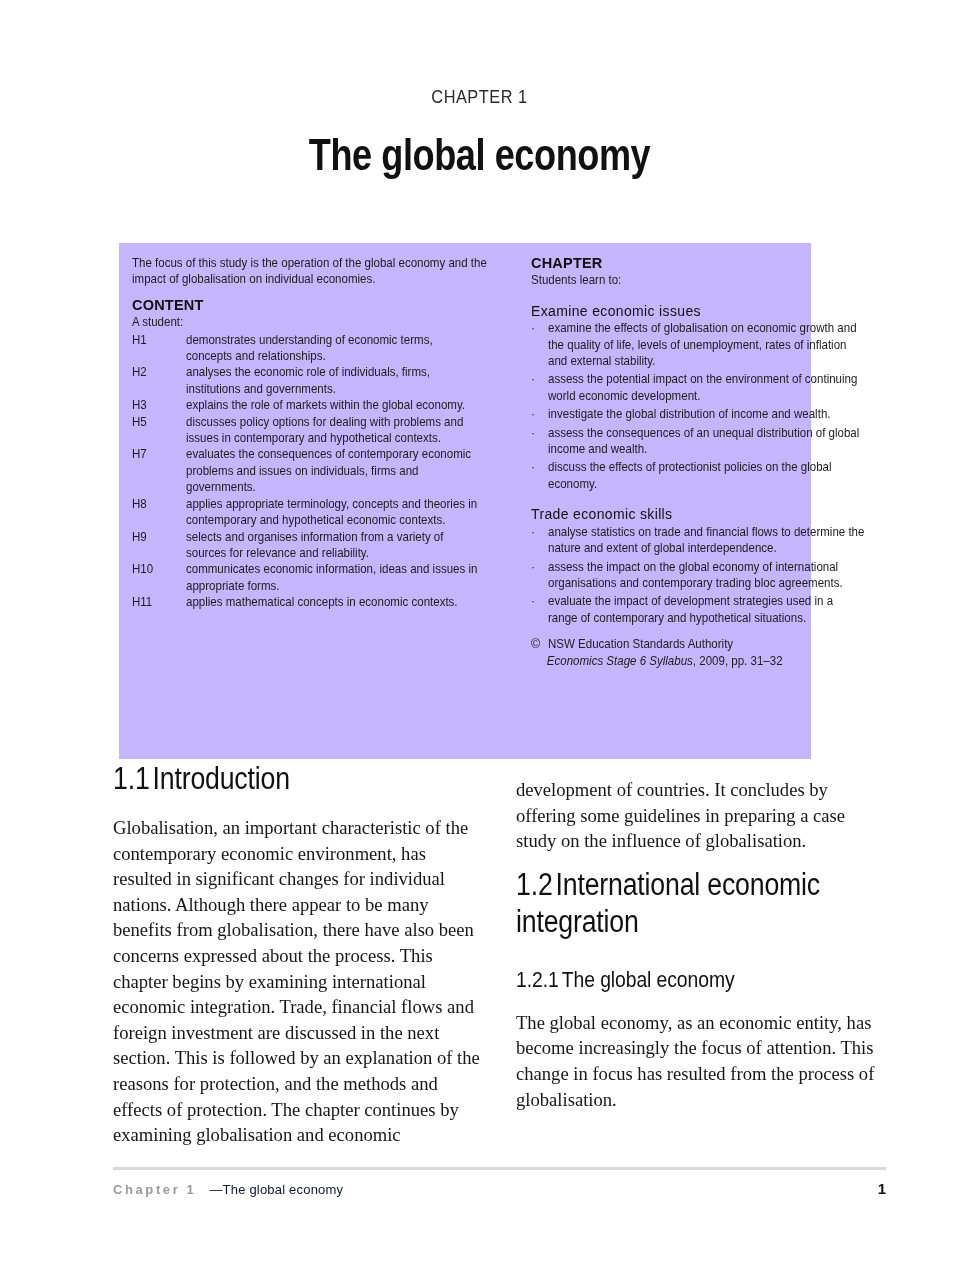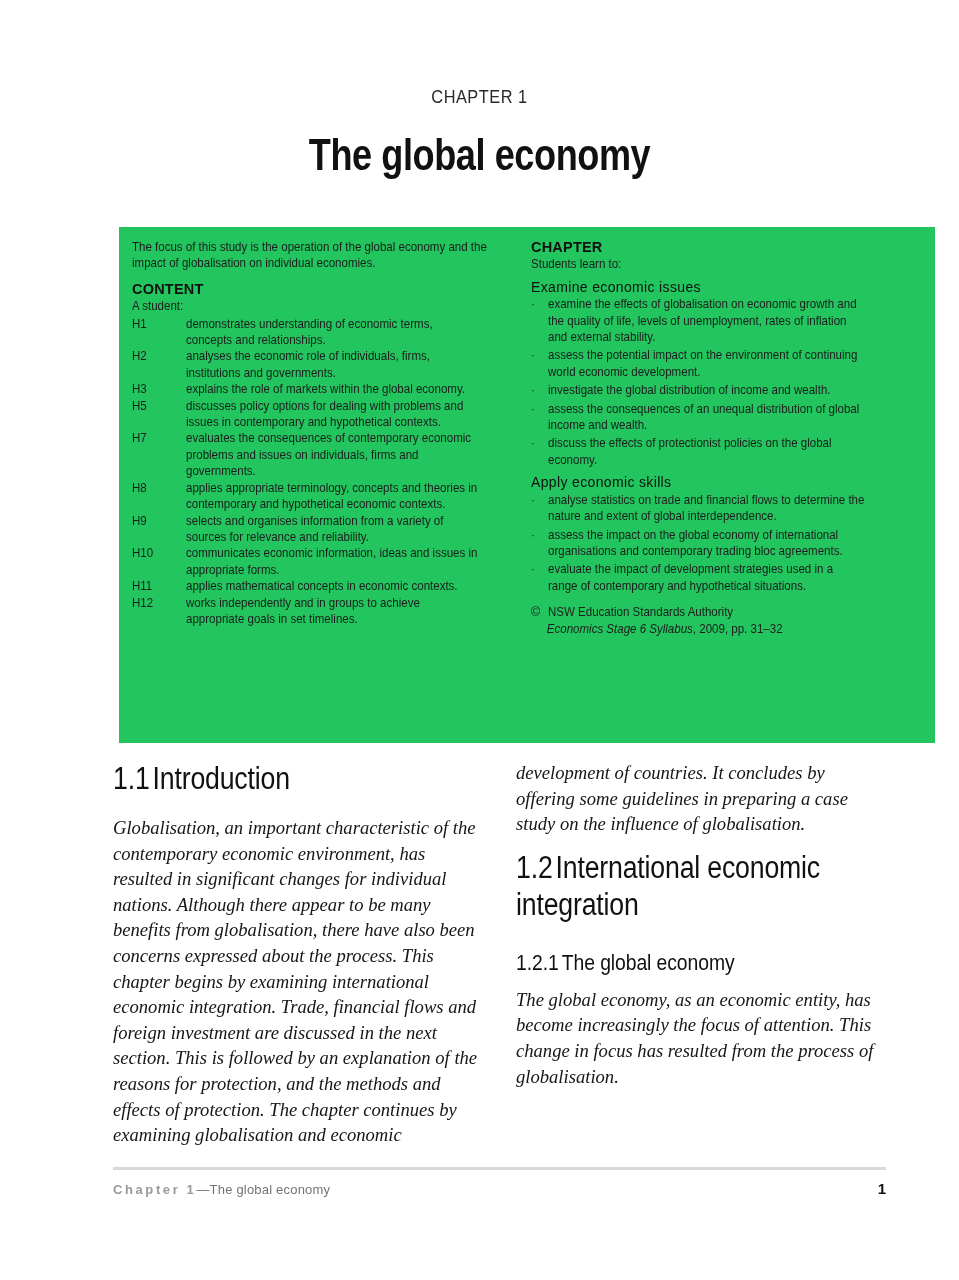--- a/index.html
+++ b/index.html
@@ -30,23 +30,23 @@
     font-family:"Liberation Sans", sans-serif;
     font-weight:700;
     font-size:44px;
     letter-spacing:-0.5px;
     color:#111;
     transform:scaleX(0.82);
   }
 
   
   .syllabus-box{
-    position:absolute;left:119px;top:227px;
-    width:816px;height:516px;
-    background:#22c55e;
+    position:absolute;left:119px;top:243px;
+    width:692px;height:516px;
+    background:#c4b5fd;
     box-sizing:border-box;
   }
   .syl-col{
     position:absolute;top:0;
     box-sizing:border-box;
     font-family:"Liberation Sans", sans-serif;
     font-size:12.4px;
     line-height:16.4px;
     color:#1d1d1d;
   }
@@ -69,21 +69,21 @@
   .syl-sub{
     font-size:12.4px;
     margin-bottom:1px;
     transform:scaleX(0.93);transform-origin:left top;width:107%;
   }
   .syl-strand{
     font-family:"Liberation Sans", sans-serif;
     font-size:14px;
     letter-spacing:0.35px;
     color:#111;
-    margin-top:6px;margin-bottom:1px;
+    margin-top:14px;margin-bottom:1px;
   }
 
   .outcome{
     display:flex;
     margin-bottom:0px;
     gap:24px;
   }
   .outcome .code{
     width:30px;flex:0 0 30px;
     transform:scaleX(0.93);transform-origin:left top;
@@ -150,42 +150,41 @@
     transform:scaleX(0.88);
     transform-origin:left top;
     width:113%;
   }
   h3.sub .num{display:inline-block;min-width:52px;}
   p.body{
     font-family:"Liberation Serif", serif;
     font-size:18.6px;
     line-height:25.6px;
     color:#161616;
-    margin:0 0 12px 0;
+    margin:17px 0 12px 0;
     text-align:left;
-    font-style:italic;
   }
   .rc-top{margin-top:6px;}
 
   
   .foot-rule{
     position:absolute;left:113px;top:1167px;
     width:773px;height:3px;background:#d9d9d9;
   }
   .footer{
     position:absolute;left:113px;top:1180px;width:773px;
     display:flex;align-items:baseline;justify-content:space-between;
     font-family:"Liberation Sans", sans-serif;
   }
   .foot-left{font-size:13px;}
   .foot-left .ch{
     font-weight:700;color:#9a9a9a;letter-spacing:2.6px;
   }
   .foot-left .nm{
-    color:#737373;letter-spacing:0.2px;
+    color:#0f172a;letter-spacing:0.2px;margin-left:13px;
   }
   .foot-page{
     font-size:15px;font-weight:700;color:#111;
   }
 </style>
 </head>
 <body>
 
 <div class="page">
 
@@ -228,24 +227,20 @@
         <div class="txt">selects and organises information from a variety of sources for relevance and reliability.</div>
       </div>
       <div class="outcome">
         <div class="code">H10</div>
         <div class="txt">communicates economic information, ideas and issues in appropriate forms.</div>
       </div>
       <div class="outcome">
         <div class="code">H11</div>
         <div class="txt">applies mathematical concepts in economic contexts.</div>
       </div>
-      <div class="outcome">
-        <div class="code">H12</div>
-        <div class="txt">works independently and in groups to achieve appropriate goals in set timelines.</div>
-      </div>
     </div>
 
     <div class="syl-col syl-right">
       <div class="syl-h">CHAPTER</div>
       <div class="syl-sub">Students learn to:</div>
 
       <div class="syl-strand">Examine economic issues</div>
 
       <div class="bullet">
         <div class="dot">·</div>
@@ -261,21 +256,21 @@
       </div>
       <div class="bullet">
         <div class="dot">·</div>
         <div class="txt">assess the consequences of an unequal distribution of global income and wealth.</div>
       </div>
       <div class="bullet">
         <div class="dot">·</div>
         <div class="txt">discuss the effects of protectionist policies on the global economy.</div>
       </div>
 
-      <div class="syl-strand">Apply economic skills</div>
+      <div class="syl-strand">Trade economic skills</div>
 
       <div class="bullet">
         <div class="dot">·</div>
         <div class="txt">analyse statistics on trade and financial flows to determine the nature and extent of global interdependence.</div>
       </div>
       <div class="bullet">
         <div class="dot">·</div>
         <div class="txt">assess the impact on the global economy of international organisations and contemporary trading bloc agreements.</div>
       </div>
       <div class="bullet">

